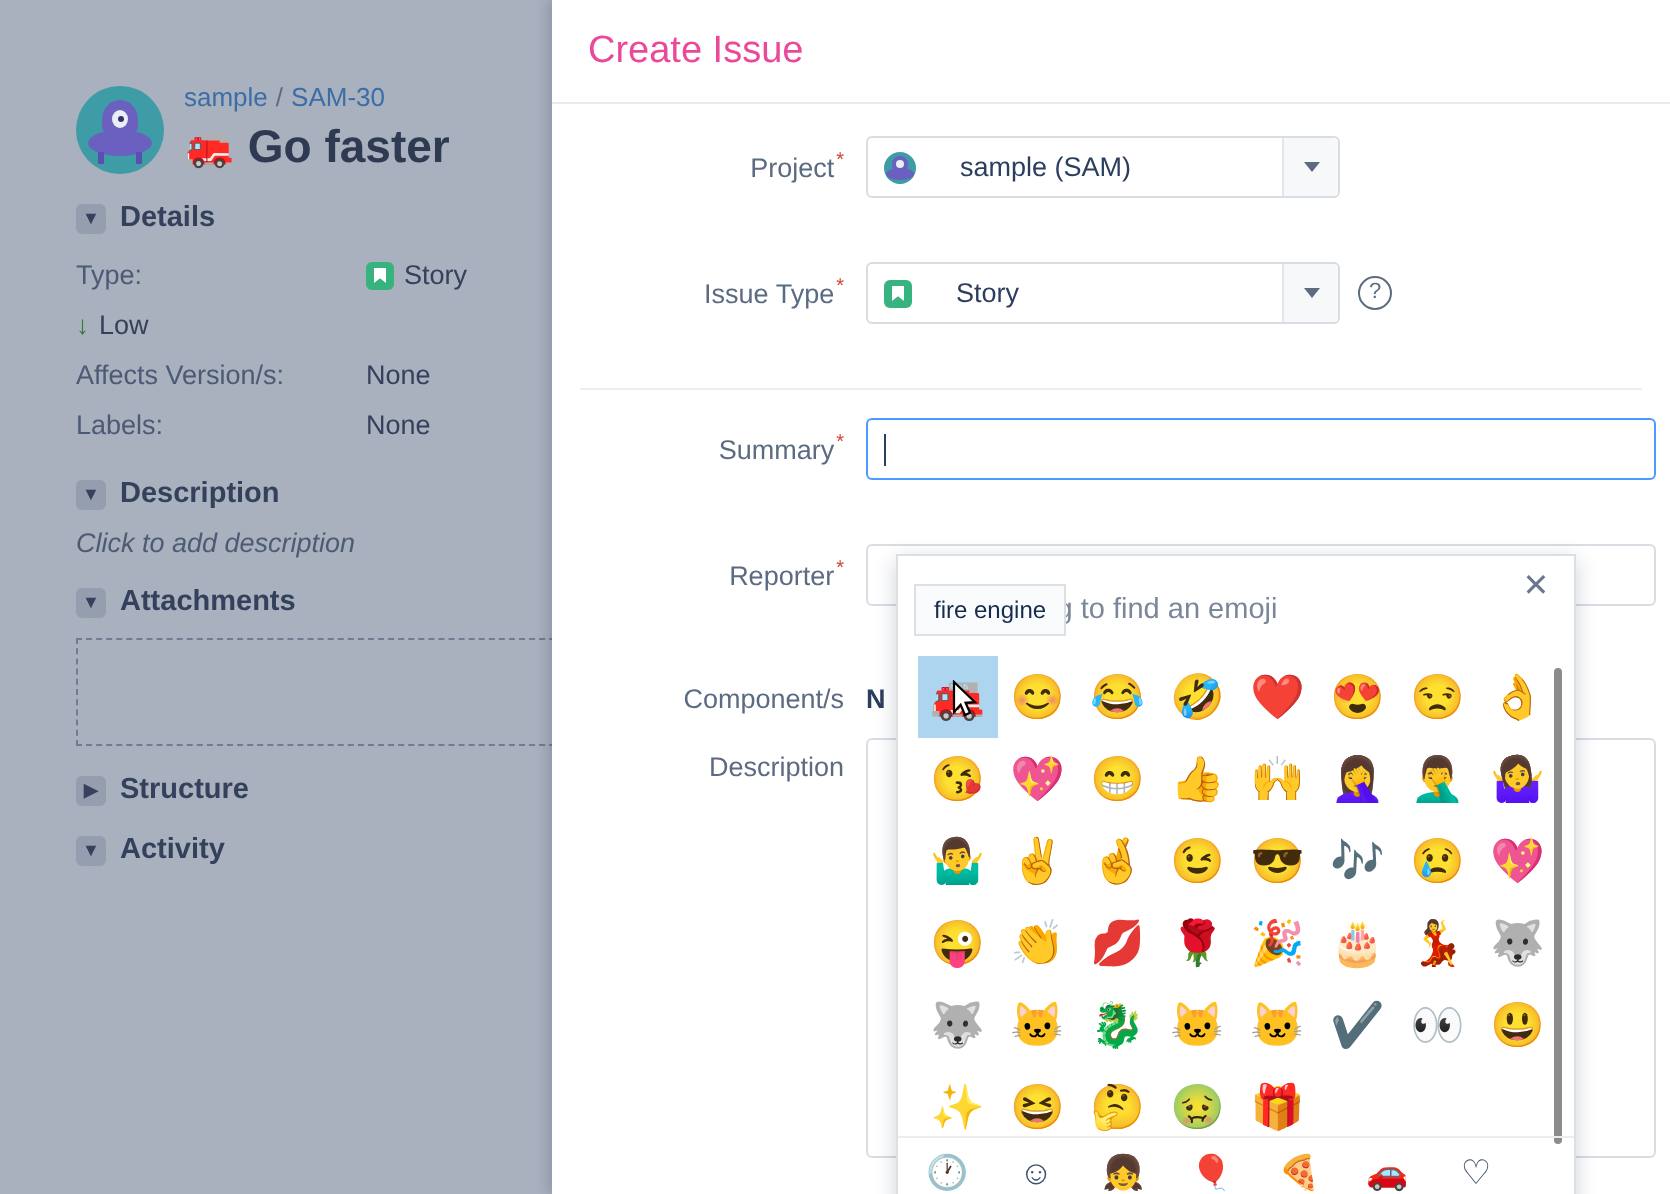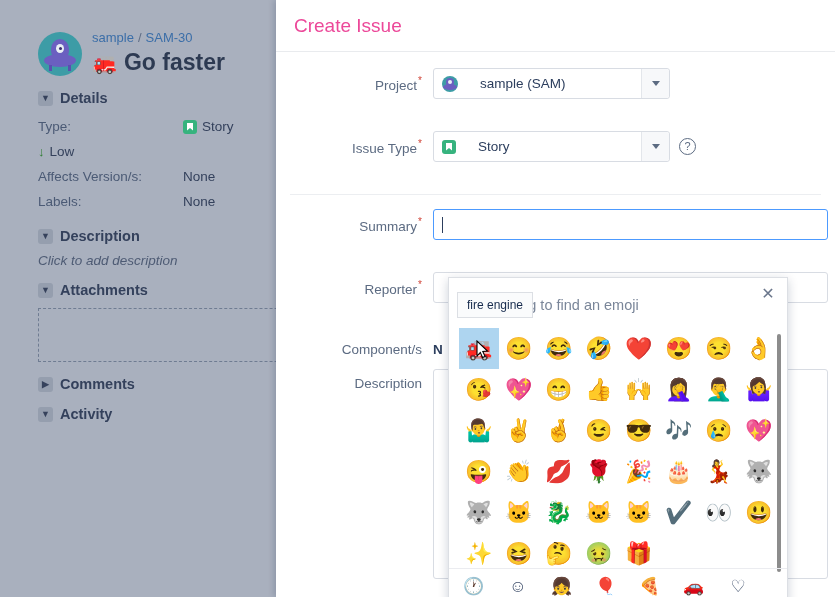--- a/index.html
+++ b/index.html
@@ -16,21 +16,21 @@
   
   .jira-bg {
     position: absolute; inset: 0;
     background: #fff;
   }
   .jira-dim {
     position: absolute; left: 0; top: 0; width: 290px; height: 597px;
     background: #a9b0be;
   }
   .issue-pane {
-    position: absolute; left: 0; top: 0; width: 290px; height: 491px;
+    position: absolute; left: 0; top: 11px; width: 290px; height: 491px;
     padding: 16px; overflow: hidden;
     color: #42526e;
   }
   .issue-head { display: flex; align-items: flex-start; padding: 12px 0 0 22px; }
   .proj-avatar {
     width: 44px; height: 44px; border-radius: 50%;
     background: #3d9ca6;
     position: relative; flex: 0 0 auto; margin-top: 4px;
     overflow: hidden;
   }
@@ -319,21 +319,21 @@
         <div class="sec-head">
           <span class="caret">▼</span>
           <span>Attachments</span>
         </div>
         <div class="attach-box"></div>
       </div>
 
       <div class="section">
         <div class="sec-head">
           <span class="caret">▶</span>
-          <span>Comments</span>
+          <span>Structure</span>
         </div>
       </div>
 
       <div class="section">
         <div class="sec-head">
           <span class="caret">▼</span>
           <span>Activity</span>
         </div>
       </div>
 

